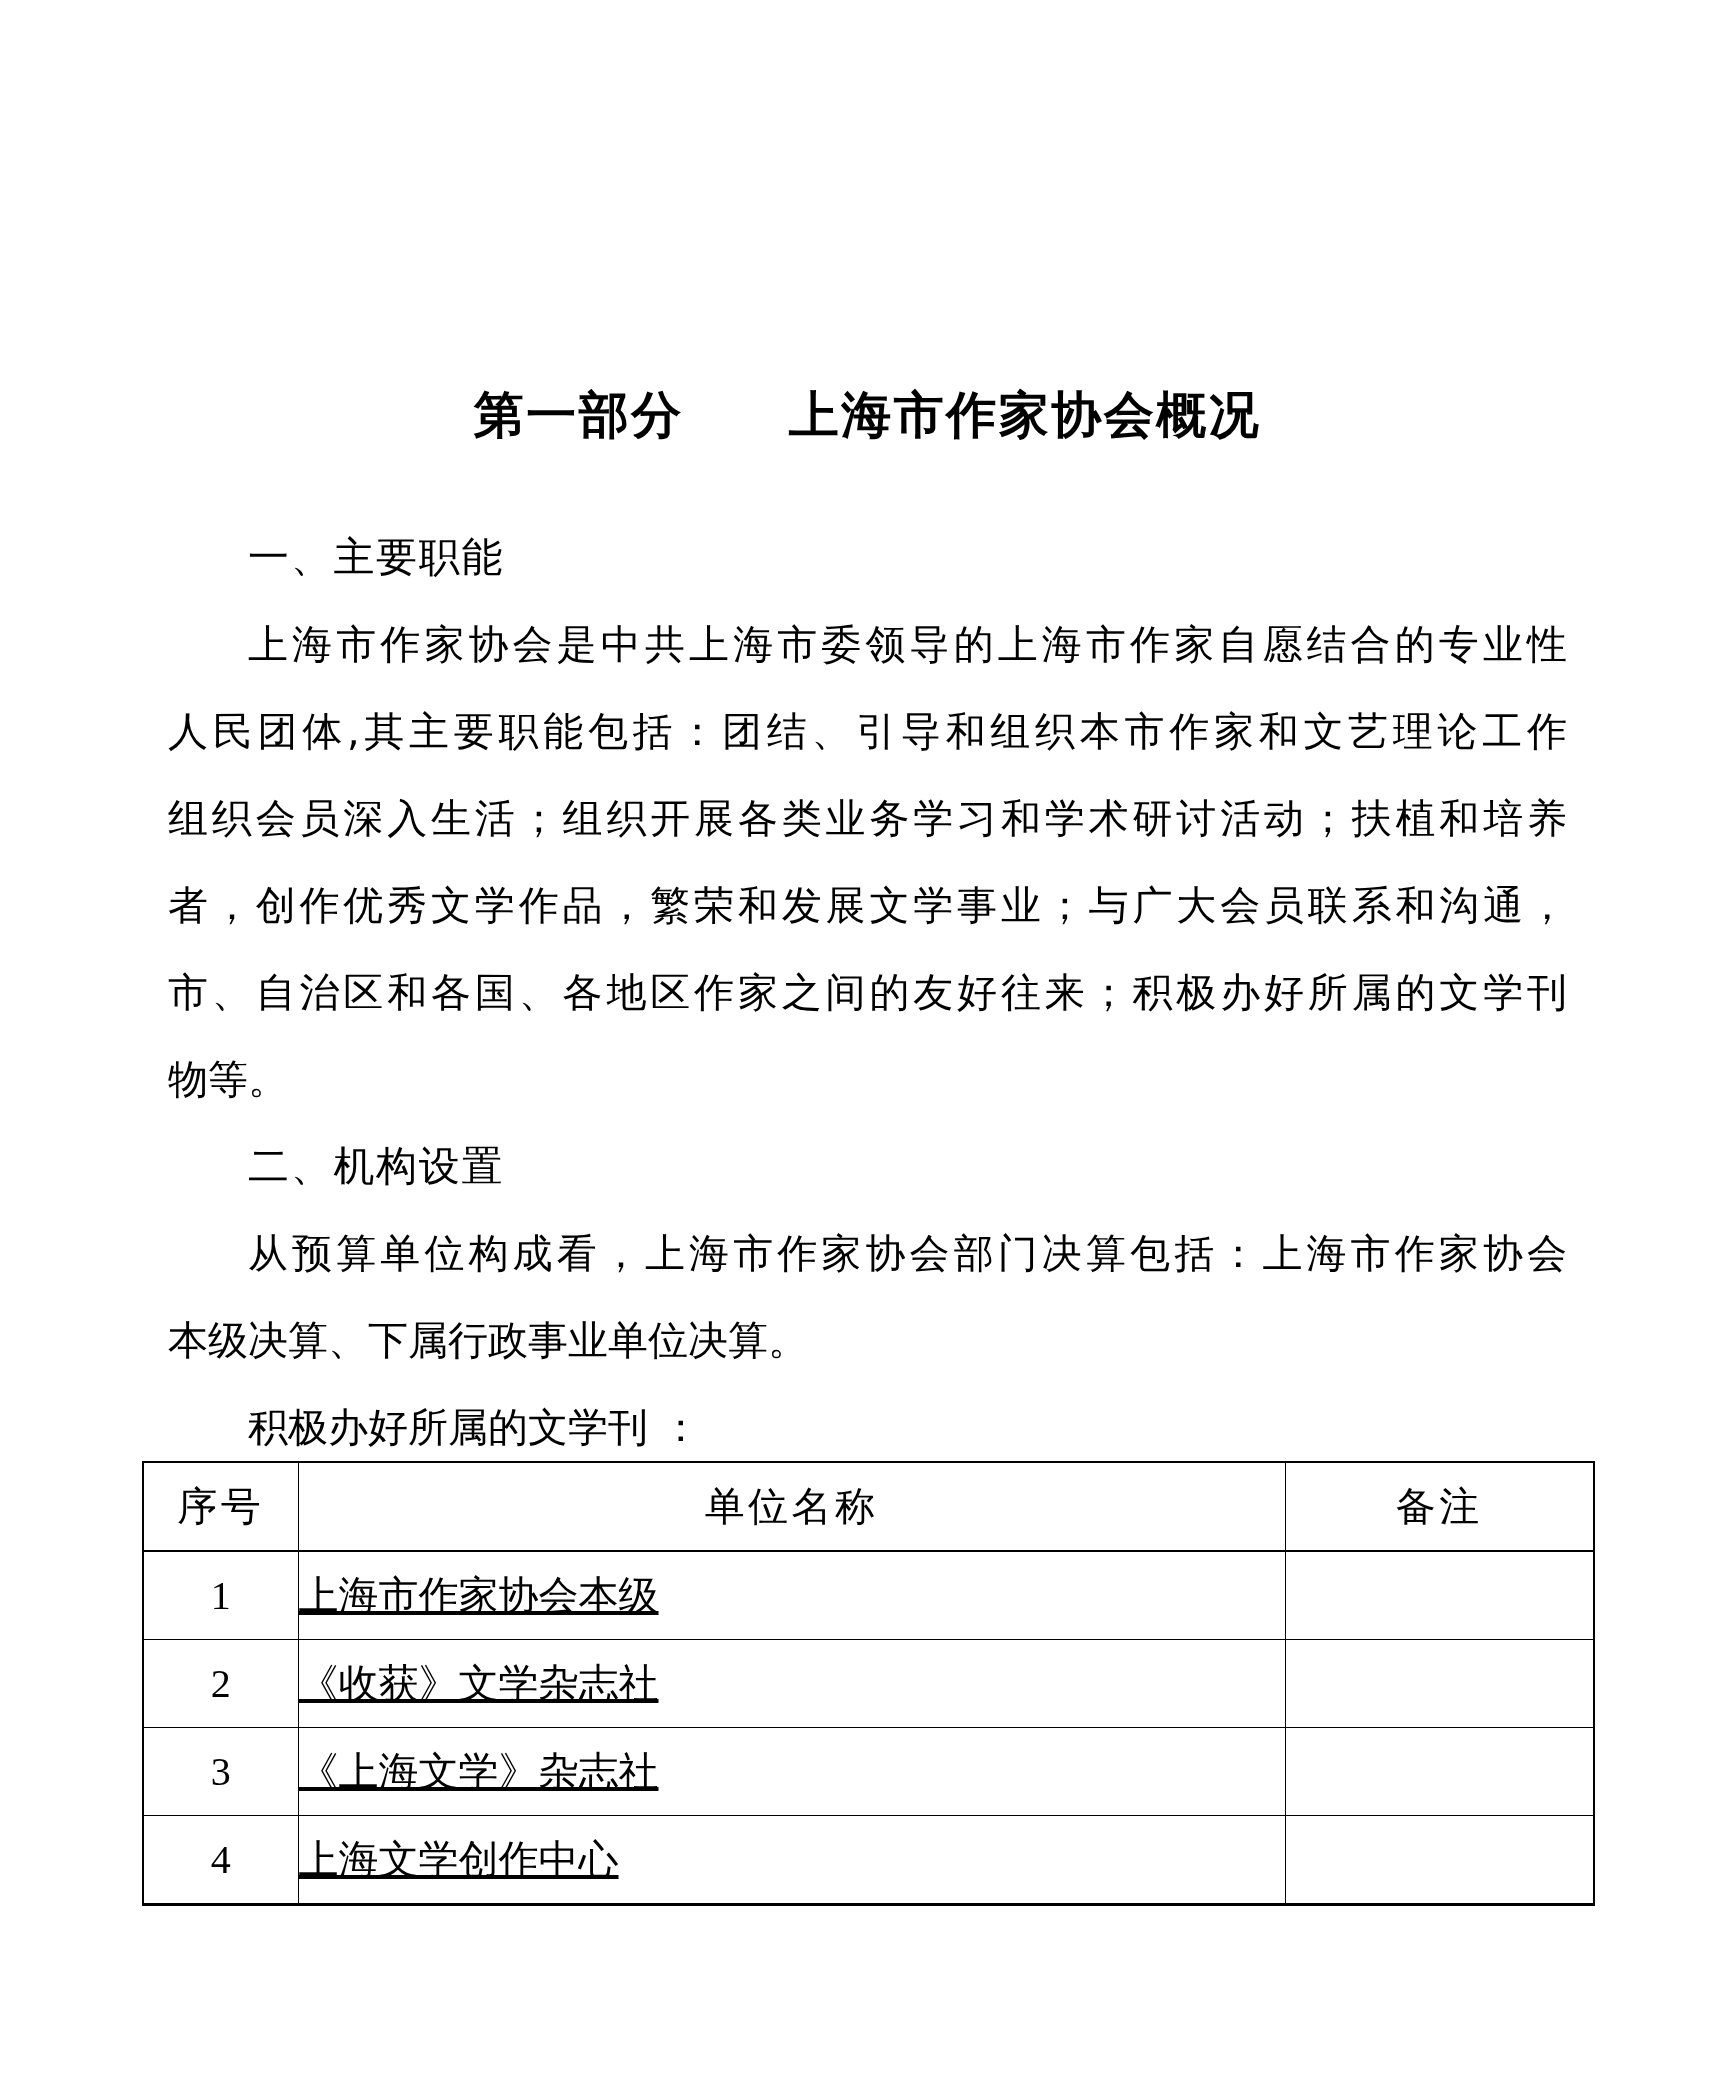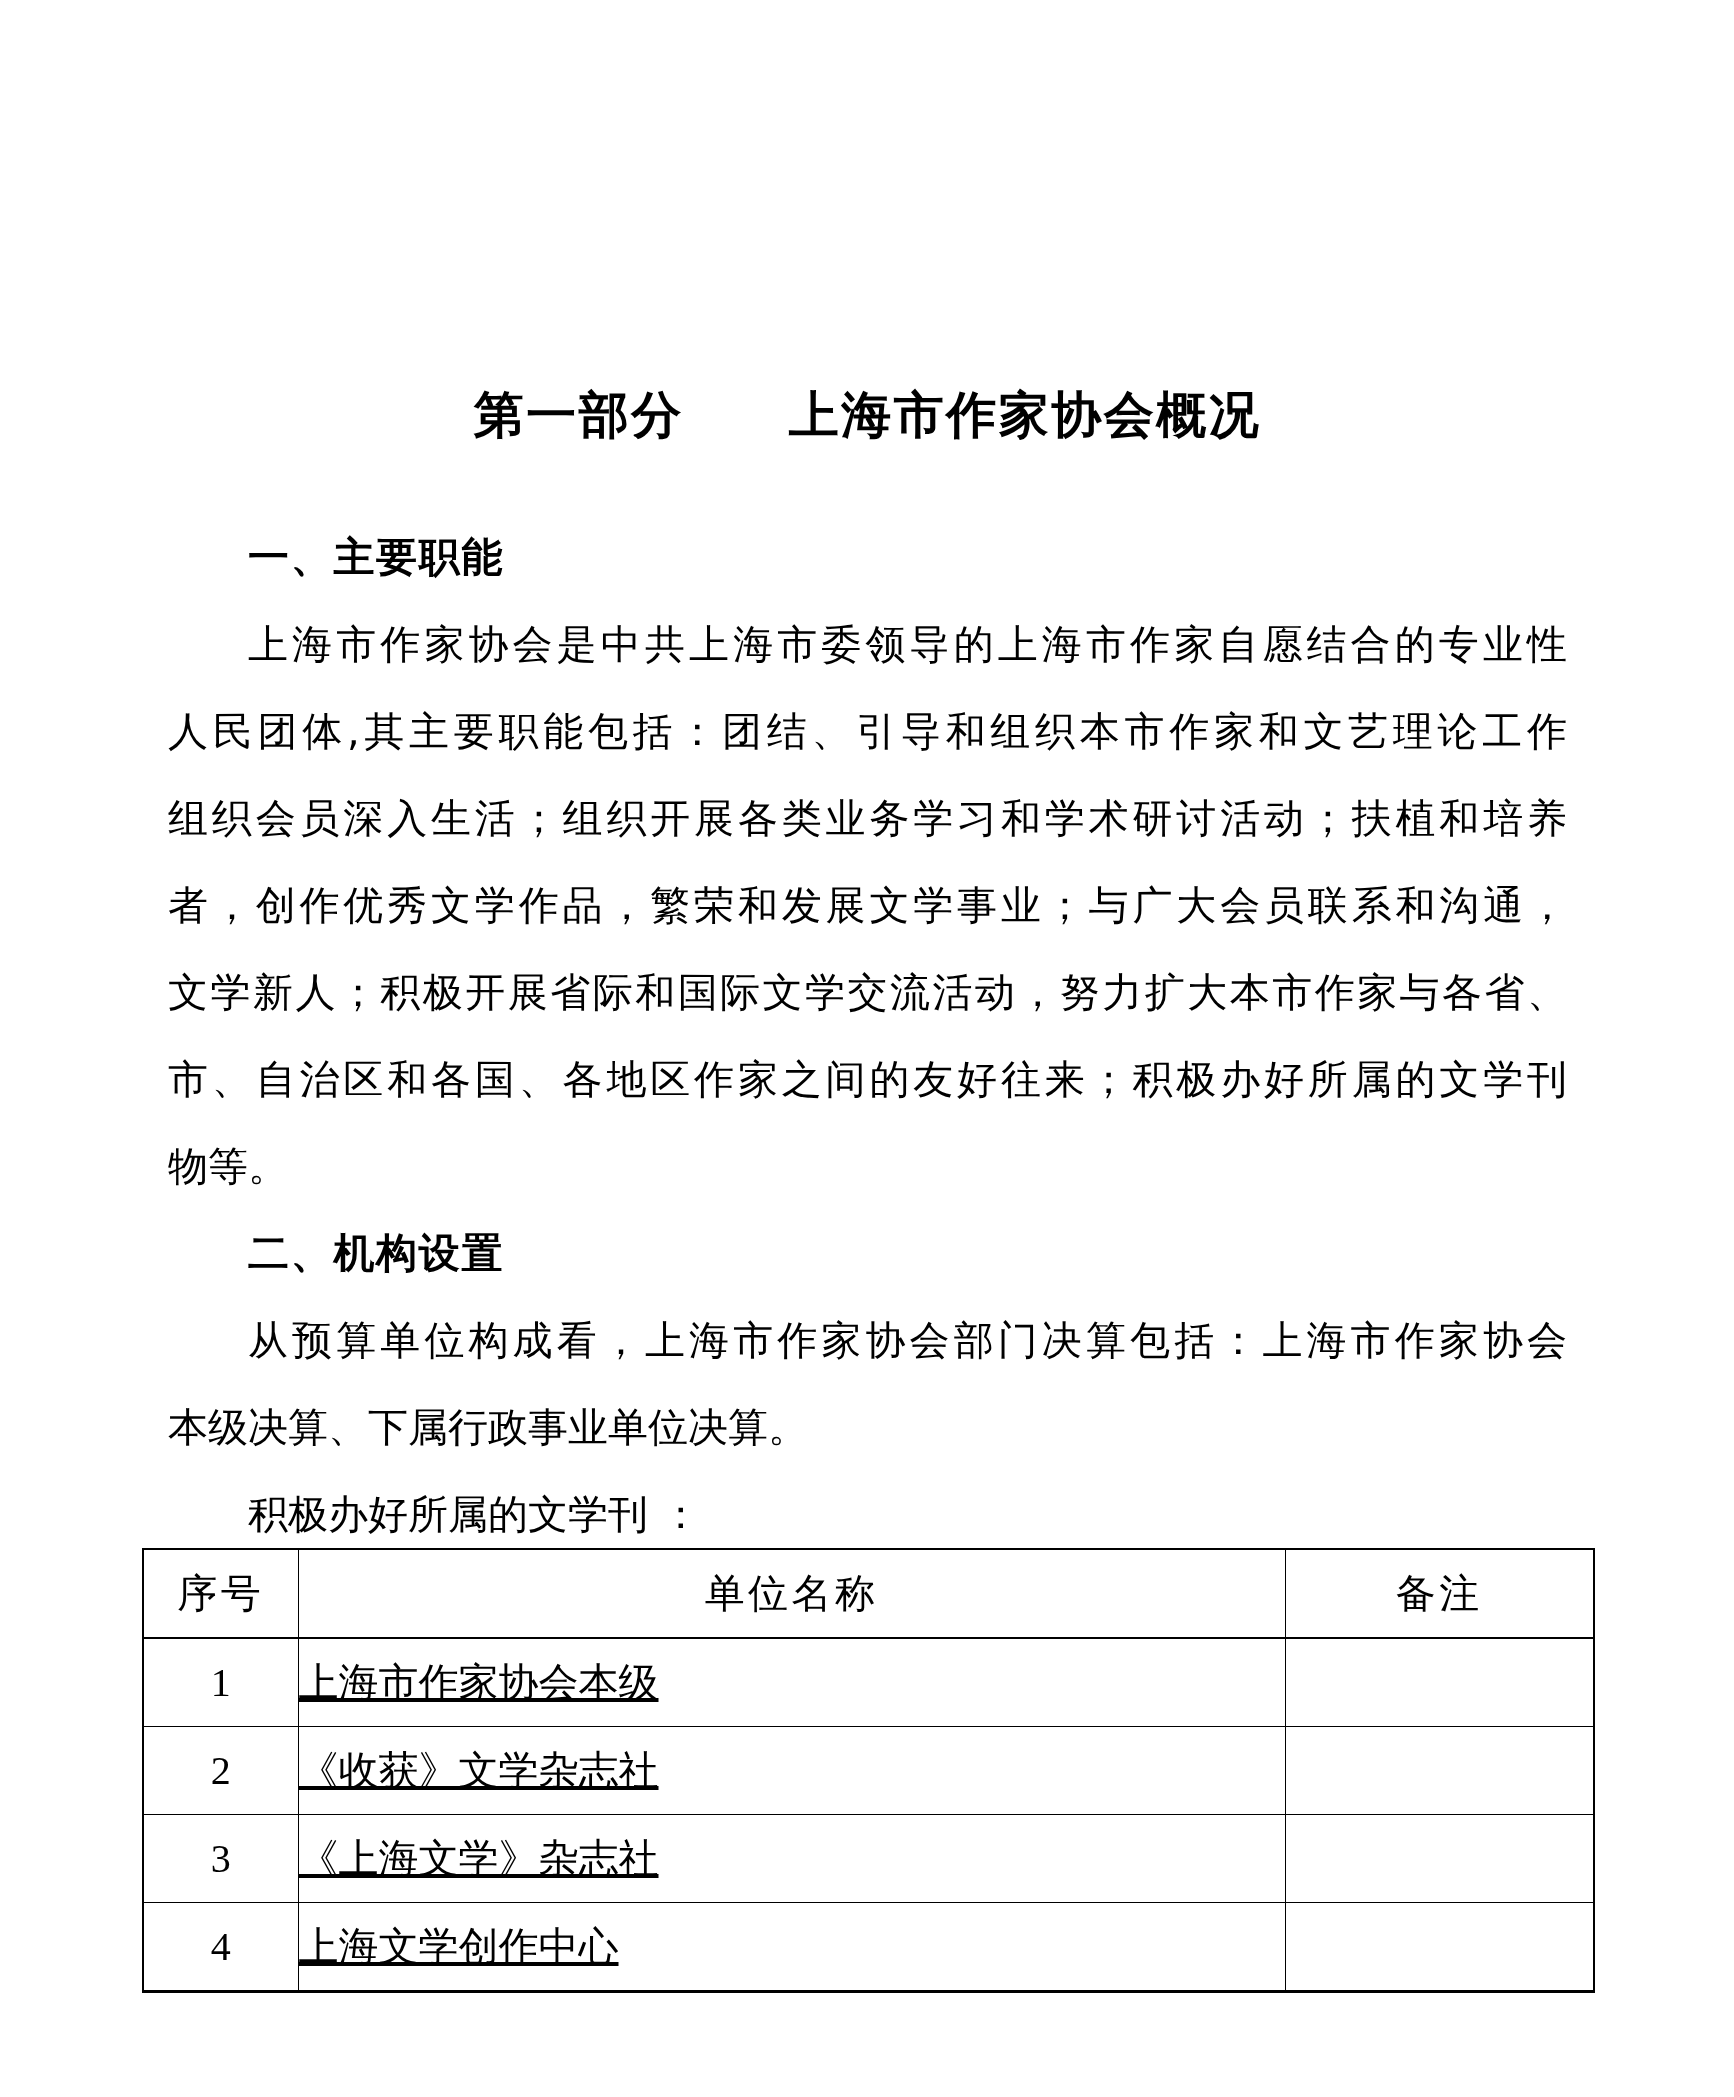--- a/index.html
+++ b/index.html
@@ -26,21 +26,21 @@
     line-height: 87px;
   }
   .line { white-space: nowrap; }
   .indent { text-indent: 80px; }
   .just {
     white-space: normal;
     text-align: justify;
     text-align-last: justify;
   }
   .heading {
-    font-weight: 700;
+    font-weight: 400;
     font-size: 41px;
     text-indent: 80px;
     letter-spacing: 1.7px;
   }
   table.units {
     border-collapse: collapse;
     table-layout: fixed;
     margin: -10.5px 0 0 -26px;
     width: 1451px;
     border: 2.1px solid #000;
@@ -75,21 +75,20 @@
   <div class="doc-title">第一部分　　上海市作家协会概况</div>
 
   <div class="doc-body">
 
     <div class="line heading">一、主要职能</div>
 
     <div class="just indent">上海市作家协会是中共上海市委领导的上海市作家自愿结合的专业性</div>
     <div class="just">人民团体,其主要职能包括：团结、引导和组织本市作家和文艺理论工作</div>
     <div class="just">组织会员深入生活；组织开展各类业务学习和学术研讨活动；扶植和培养</div>
     <div class="just">者，创作优秀文学作品，繁荣和发展文学事业；与广大会员联系和沟通，</div>
-    <div class="just">文学新人；积极开展省际和国际文学交流活动，努力扩大本市作家与各省、</div>
     <div class="just">市、自治区和各国、各地区作家之间的友好往来；积极办好所属的文学刊</div>
     <div class="line">物等。</div>
 
     <div class="line heading">二、机构设置</div>
 
     <div class="just indent">从预算单位构成看，上海市作家协会部门决算包括：上海市作家协会</div>
     <div class="line">本级决算、下属行政事业单位决算。</div>
     <div class="line indent">积极办好所属的文学刊 ：</div>
 
     <table class="units">

